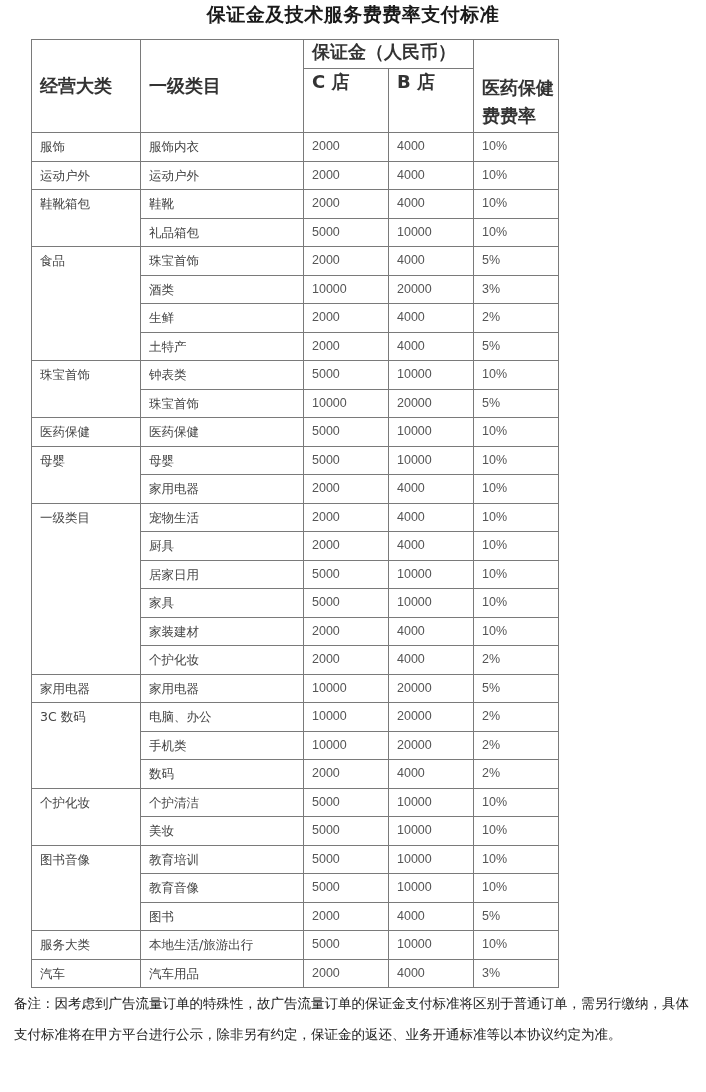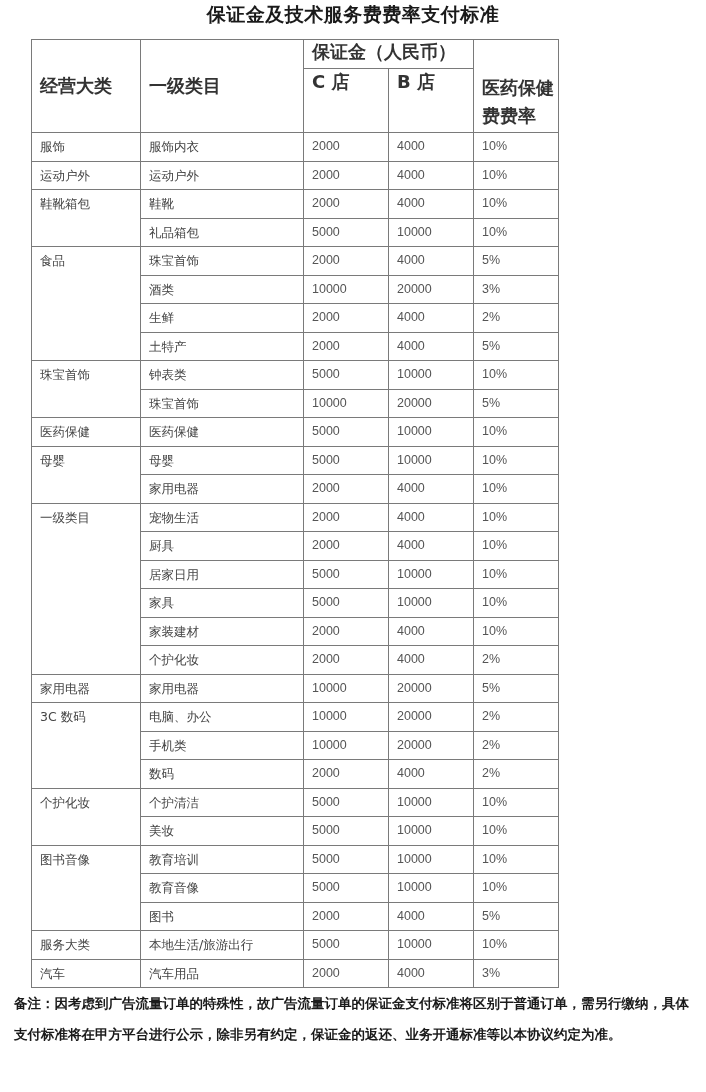--- a/index.html
+++ b/index.html
@@ -12,21 +12,21 @@
   table.fee td, table.fee th { border:1px solid #7a7a7a; padding:0 0 0 8px;
               text-align:left; vertical-align:top; font-weight:normal; }
   table.fee thead th { color:#333; font-weight:bold; font-size:18px; }
   table.fee tbody td { height:27.5px; line-height:27px; }
   .h-cat { vertical-align:middle !important; }
   .h-dep { height:28px; line-height:24px; }
   .h-sub { height:61px; line-height:22px; padding-top:2px !important; }
   .h-rate { vertical-align:bottom !important; line-height:28px; padding-bottom:2px !important; }
   .num { font-family: "Liberation Sans", "DejaVu Sans", sans-serif; font-size:12.5px; color:#555; }
   .note { position:absolute; left:14px; top:988px; width:680px; font-size:13.5px;
-          font-weight:bold; color:#1a1a1a; line-height:31px; }
+          font-weight:normal; color:#1a1a1a; line-height:31px; }
 </style>
 </head>
 <body>
 
 <div class="title">保证金及技术服务费费率支付标准</div>
 
 <table class="fee">
   <colgroup>
     <col style="width:109px">
     <col style="width:163px">

